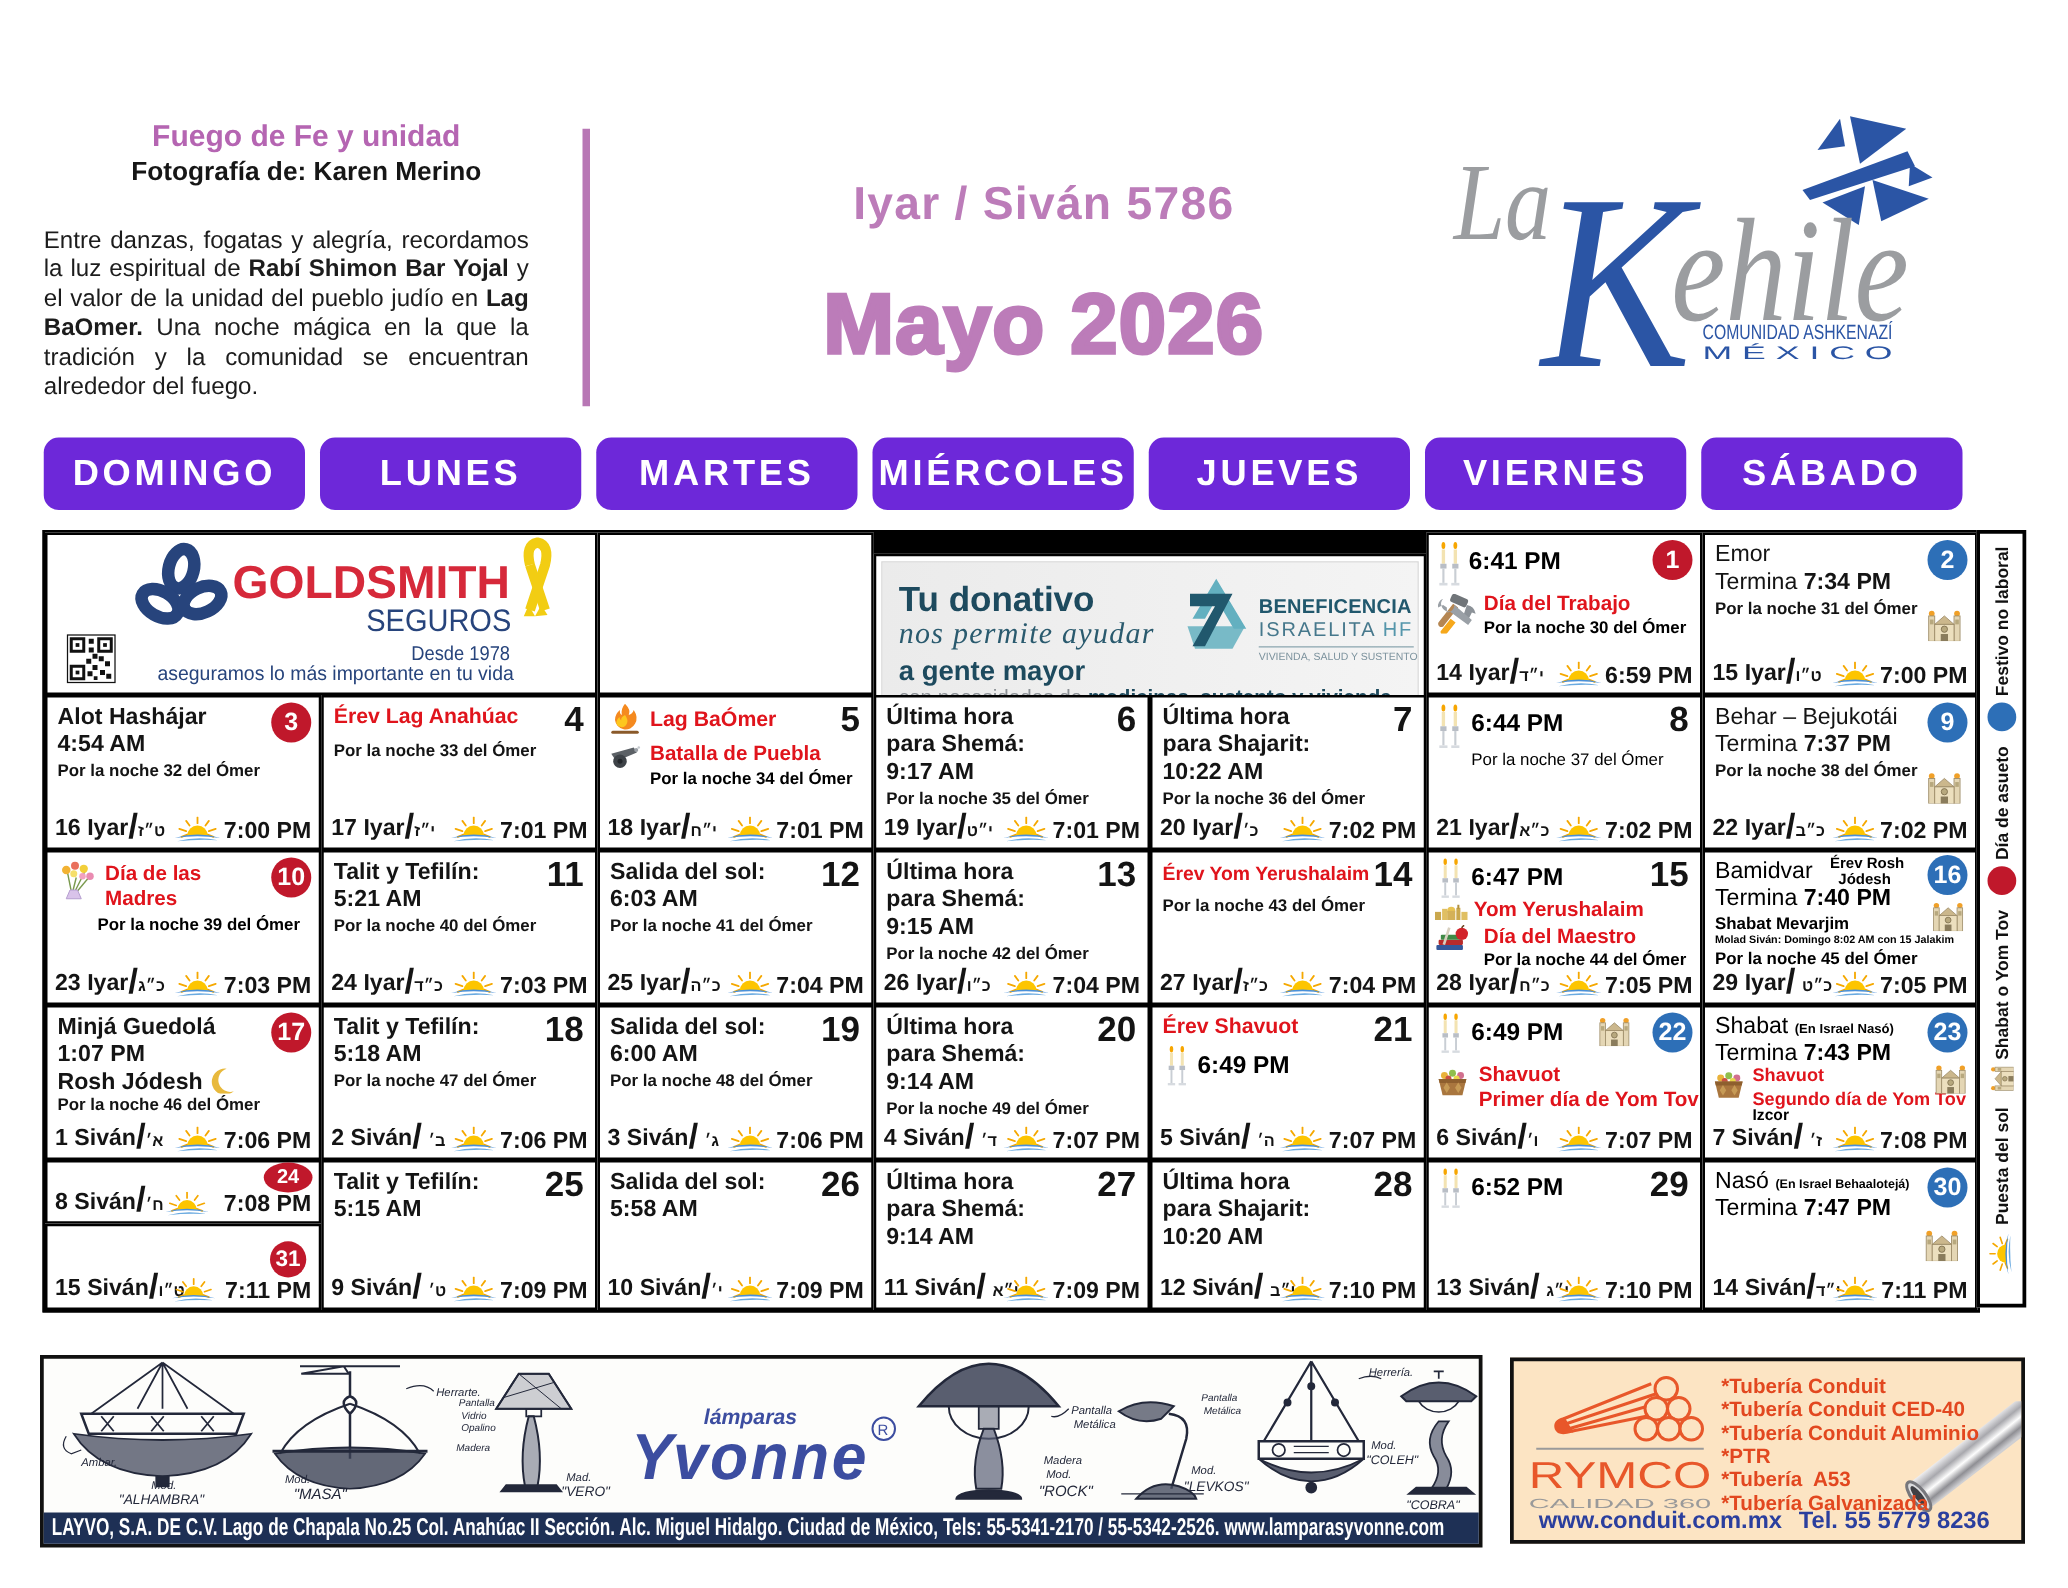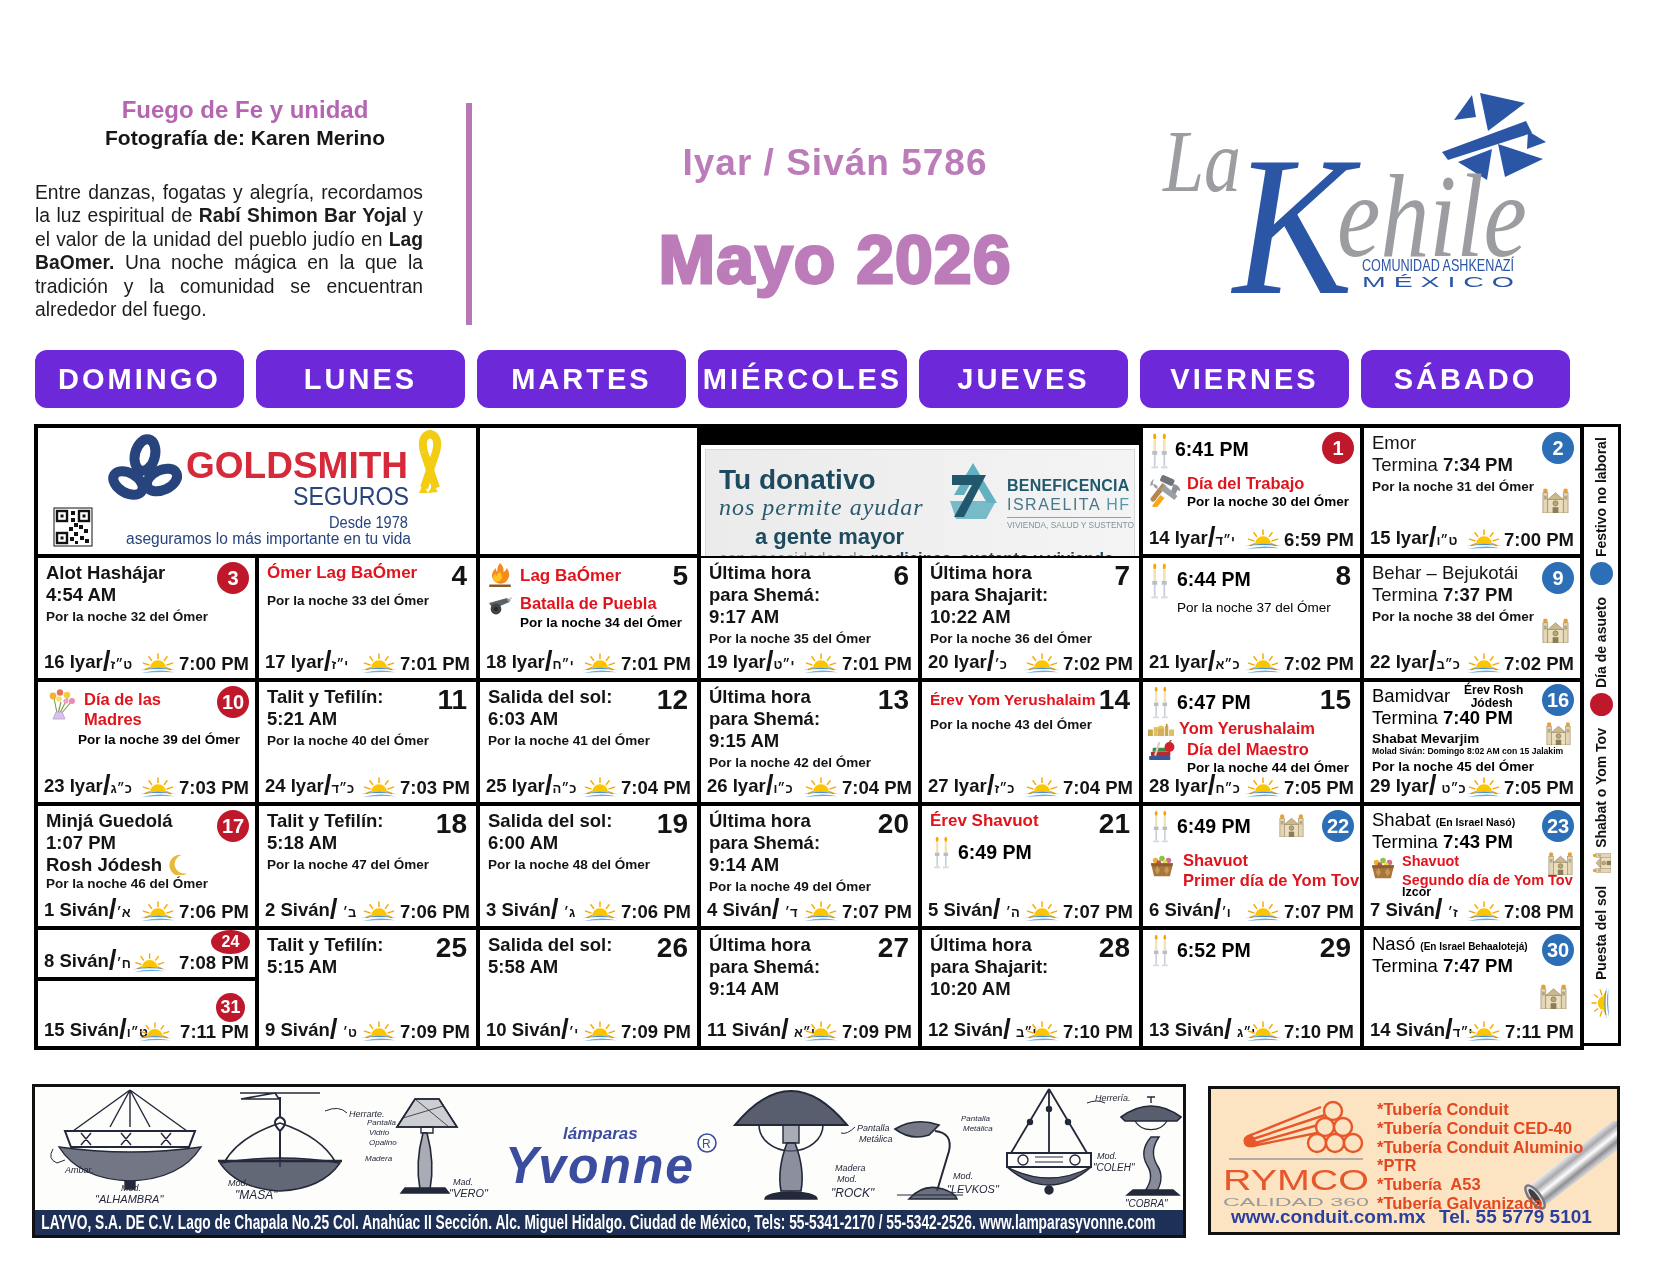--- a/index.html
+++ b/index.html
@@ -254,21 +254,21 @@
     </g>
   </svg>
 </div>
 
 <div class="cell" style="left:442px;top:0;width:221px;height:130px;"></div>
 
 <div class="cell" style="left:663px;top:17px;width:442px;height:130px;">
   <div style="position:absolute;left:4px;top:4px;right:4px;bottom:4px;background:linear-gradient(90deg,#ebebeb,#f4f4f4);border:1px solid #d8d8d8;">
     <div style="position:absolute;left:13px;top:14px;font-size:28px;font-weight:bold;color:#1d4a5e;">Tu donativo</div>
     <div style="position:absolute;left:13px;top:44px;font-size:24px;font-style:italic;font-family:'Liberation Serif',serif;color:#2a5a6e;letter-spacing:1px;">nos permite ayudar</div>
-    <div style="position:absolute;left:13px;top:74px;font-size:22px;font-weight:bold;color:#1d4a5e;margin-left:36px;">a gente mayor</div>
+    <div style="position:absolute;left:13px;top:74px;font-size:22px;font-weight:bold;color:#1d4a5e;">a gente mayor</div>
     <div style="position:absolute;left:13px;top:99px;font-size:16.5px;color:#8a8f94;white-space:nowrap;">con necesidades de <b style="color:#1d4a5e;">medicinas, sustento y vivienda</b></div>
     <svg width="62" height="64" style="position:absolute;left:236px;top:9px;" viewBox="0 0 62 60">
       <path d="M31 2 L12 34 h10 L31 18 l14 24 h10 z" fill="#63b0c0"></path>
       <path d="M8 40 L54 40 44 58 14 58 z" fill="#63b0c0" opacity=".85"></path>
       <path d="M10 14 h34 l-22 42 -10 -0 18 -32 h-20z" fill="#21586d"></path>
     </svg>
     <div style="position:absolute;left:301px;top:27px;font-size:16px;font-weight:bold;color:#21586d;white-space:nowrap;letter-spacing:.2px;">BENEFICENCIA</div>
     <div style="position:absolute;left:301px;top:46px;font-size:16px;color:#5596ab;letter-spacing:1.5px;white-space:nowrap;"><span style="color:#46788c">ISRAELITA</span> HF</div>
     <div style="position:absolute;left:301px;top:67px;width:124px;border-top:1.5px solid #8aa5af;"></div>
     <div style="position:absolute;left:301px;top:70px;font-size:8.4px;color:#7d939e;white-space:nowrap;">VIVIENDA, SALUD Y SUSTENTO</div>
@@ -318,21 +318,21 @@
   <div class="bot">
         <span class="d">16 Iyar<span class="sl">/</span><span class="heb">ט״ז</span></span>
         <svg class="s" width="40" height="22" style="transform:translateX(-50%)">
           <use href="#sun"></use>
         </svg>
         <span class="t">7:00 PM</span>
       </div>
 </div>
 <div class="cell" style="left:221px;top:130px;width:221px;height:124px;">
   <span class="num">4</span>
-  <div class="main ev" style="font-size:17px;">Ómer Lag BaÓmer</div>
+  <div class="main ev" style="font-size:17px;">Érev Lag Anahúac</div>
   <div class="omer" style="padding-top:9px;">Por la noche 33 del Ómer</div>
   <div class="bot">
         <span class="d">17 Iyar<span class="sl">/</span><span class="heb">י״ז</span></span>
         <svg class="s" width="40" height="22" style="transform:translateX(-50%)">
           <use href="#sun"></use>
         </svg>
         <span class="t">7:01 PM</span>
       </div>
 </div>
 <div class="cell" style="left:442px;top:130px;width:221px;height:124px;">
@@ -852,14 +852,14 @@
         </linearGradient>
       </defs>
     <g transform="translate(24,4)">
         <polygon points="6.1,61.7 21.9,82.3 116.7,9.1 100.9,-11.5" fill="url(#mtl)"></polygon>
     <ellipse cx="14" cy="72" rx="5.5" ry="14" transform="rotate(-38 14 72)" fill="#dcdcde" stroke="#77777c" stroke-width="2.4"></ellipse>
     <ellipse cx="14" cy="72" rx="3" ry="10" transform="rotate(-38 14 72)" fill="#3f3f44"></ellipse>
       </g>
   </svg>
   <div class="ry-li">*Tubería Conduit<br>*Tubería Conduit CED-40<br>*Tubería Conduit Aluminio<br>*PTR<br>*Tubería&nbsp; A53<br>*Tubería Galvanizada</div>
   <div class="ry-www">www.conduit.com.mx</div>
-  <div class="ry-tel">Tel. 55 5779 5101</div>
+  <div class="ry-tel">Tel. 55 5779 8236</div>
 </div>
 
 </body></html>

